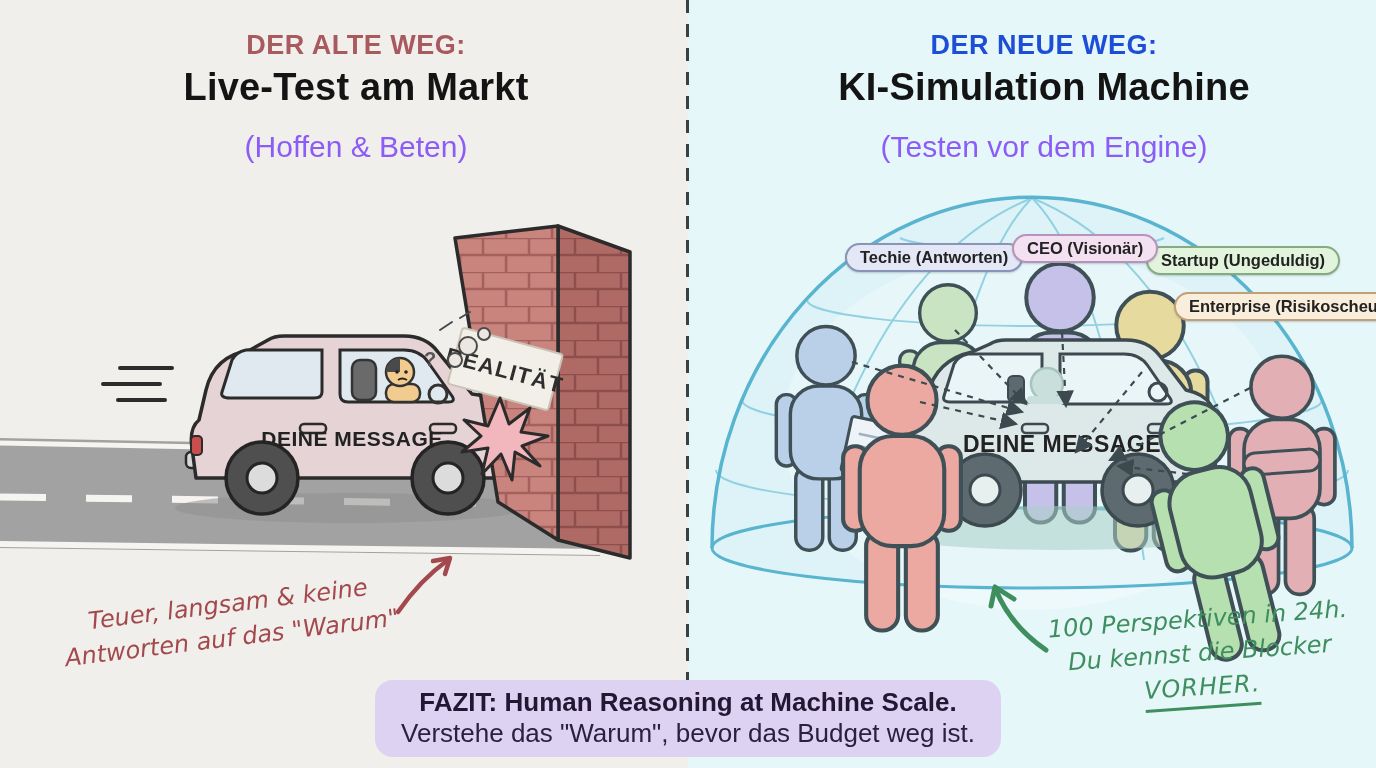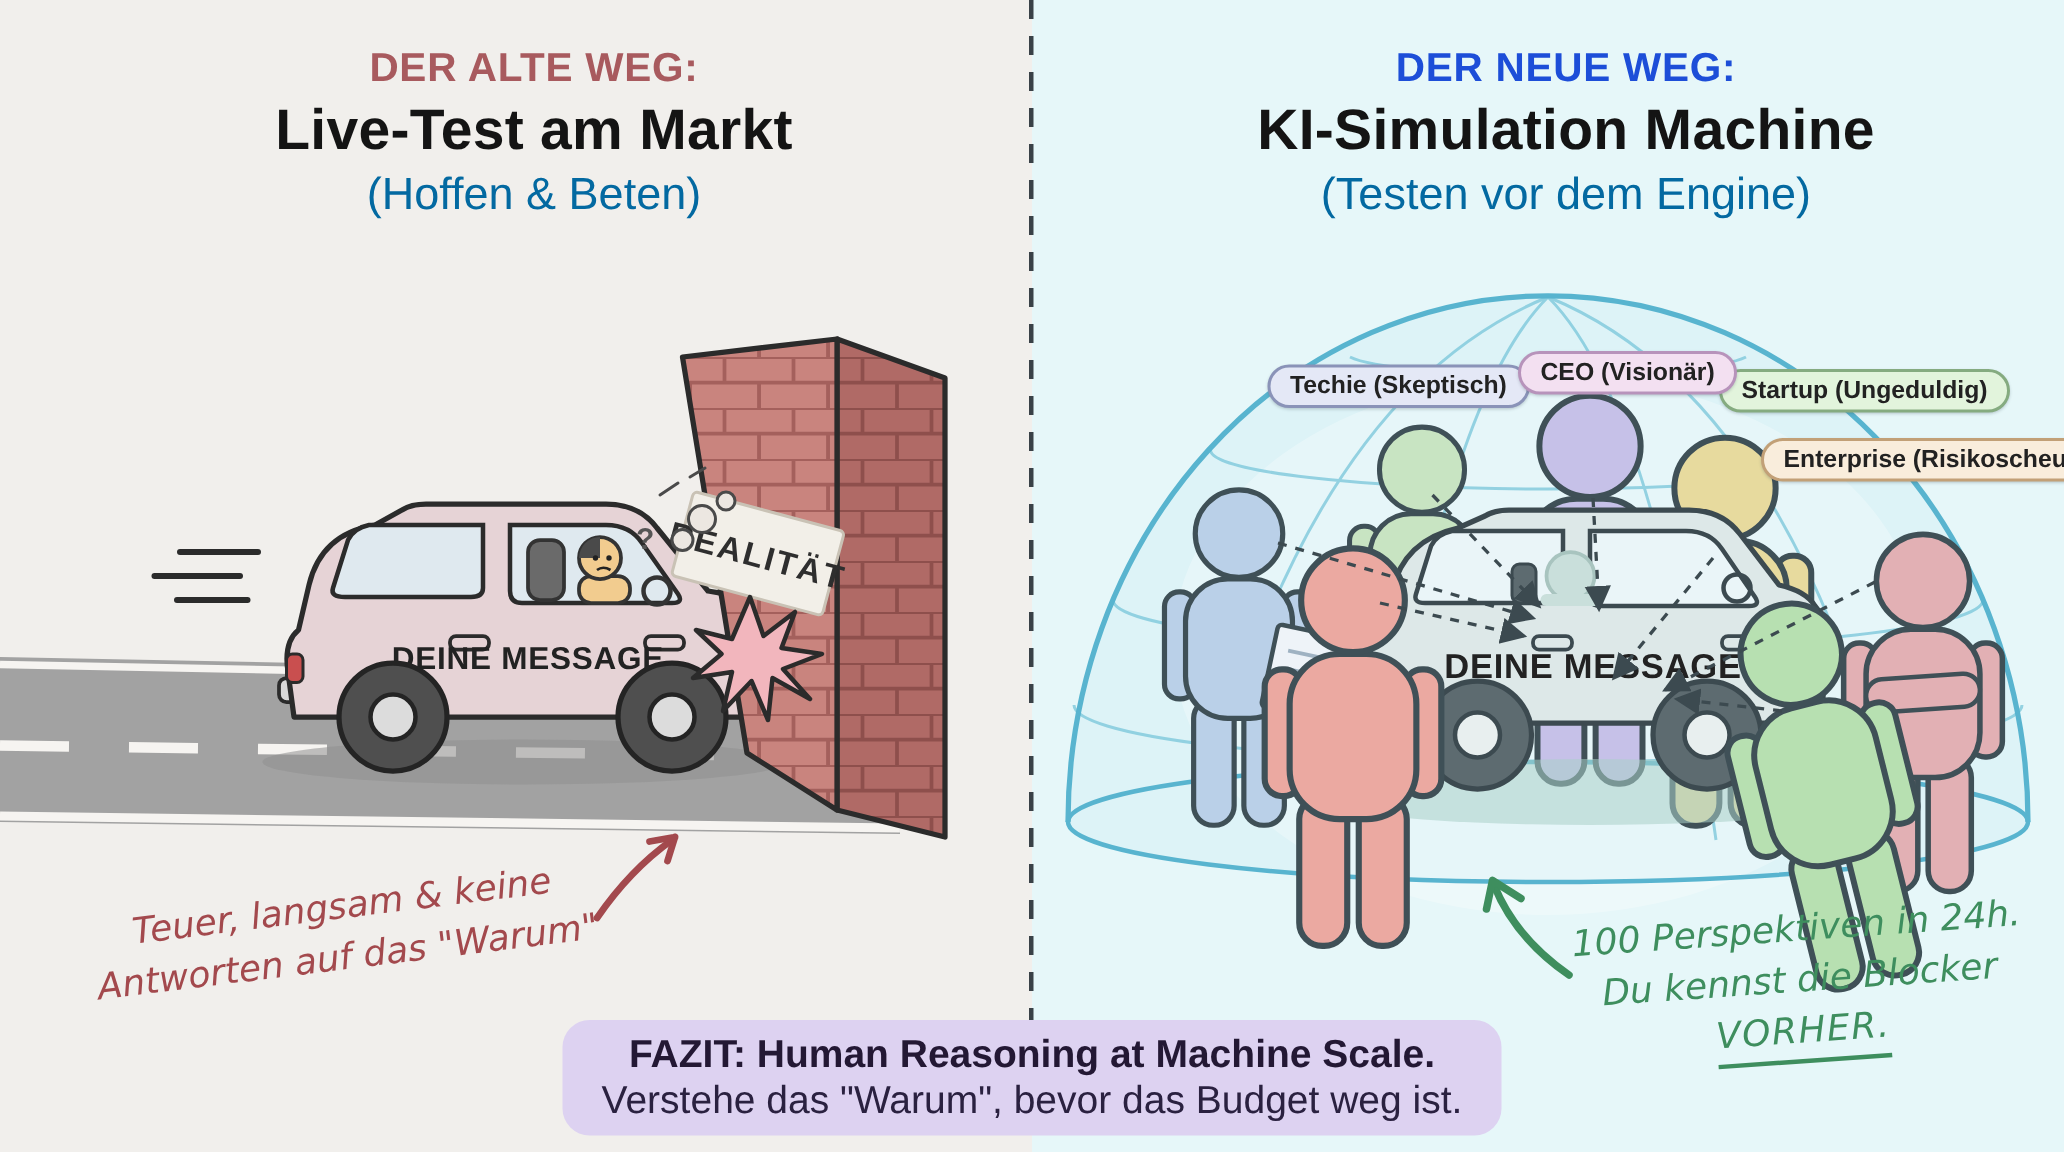--- a/index.html
+++ b/index.html
@@ -11,21 +11,21 @@
   .panel-left{left:0;}
   .panel-right{left:688px;}
   .scene{position:absolute;left:0;top:0;width:688px;height:768px;pointer-events:none;}
   .divider{
     position:absolute;left:686px;top:0;width:3px;height:768px;
     background:repeating-linear-gradient(to bottom,#394147 0 13px,transparent 13px 24px);
   }
   .header{position:absolute;left:12px;top:30px;width:100%;text-align:center;line-height:1.15;}
   .kicker{font-size:27px;font-weight:bold;letter-spacing:.5px;}
   .title{font-size:38px;font-weight:bold;color:#141414;margin-top:5px;letter-spacing:.2px;}
-  .subtitle{font-size:30px;font-weight:400;color:#0369a1;margin-top:3px;}
+  .subtitle{font-size:30px;font-weight:400;color:#8b5cf6;margin-top:20px;}
   .note{position:absolute;text-align:center;font-family:"DejaVu Sans",sans-serif;
     font-style:italic;font-weight:500;}
   .note-left{left:50px;top:588px;width:360px;font-size:24px;line-height:1.4;transform:rotate(-7deg);}
   .note-right{left:1040px;top:602px;width:320px;font-size:24px;line-height:1.42;transform:rotate(-4deg);}
   .note-underline{display:inline-block;border-bottom:3px solid currentColor;padding-bottom:2px;letter-spacing:1px;}
   .pill{
     position:absolute;white-space:nowrap;padding:3px 13px;border-radius:16px;
     border:2px solid #8a93b8;font-size:16.5px;font-weight:bold;color:#222;
     box-shadow:0 1px 2px rgba(60,80,90,.25);
   }
@@ -228,21 +228,21 @@
         <path d="M1250,388 L1110,460"></path>
         <path d="M1188,474 L1118,466"></path>
       </g>
 
       <g stroke="#3e8e5e" stroke-width="5" fill="none" stroke-linecap="round">
         <path d="M1046,650 Q1010,625 996,590"></path>
         <path d="M995,587 L991,606 M995,587 L1014,599"></path>
       </g>
     </svg>
 
-    <div class="pill" style="left: 157px; top: 243px; background-color: rgb(228, 232, 246); border-color: rgb(138, 147, 184);">Techie (Skeptisch)</div>
+    <div class="pill" style="left: 157px; top: 243px; background-color: rgb(228, 232, 246); border-color: rgb(138, 147, 184);">Techie (Antworten)</div>
     <div class="pill" style="left: 458px; top: 246px; background-color: rgb(226, 244, 220); border-color: rgb(133, 171, 128);">Startup (Ungeduldig)</div>
     <div class="pill" style="left: 324px; top: 234px; background-color: rgb(243, 224, 241); border-color: rgb(183, 147, 187);">CEO (Visionär)</div>
     <div class="pill" style="left: 486px; top: 292px; background-color: rgb(249, 237, 220); border-color: rgb(194, 160, 119);">Enterprise (Risikoscheu)</div>
   </div>
 
   <div class="note note-right" style="color: rgb(62, 142, 94);">
     <div>100 Perspektiven in 24h.</div>
     <div>Du kennst die Blocker</div>
     <div><span class="note-underline">VORHER.</span></div>
   </div>

